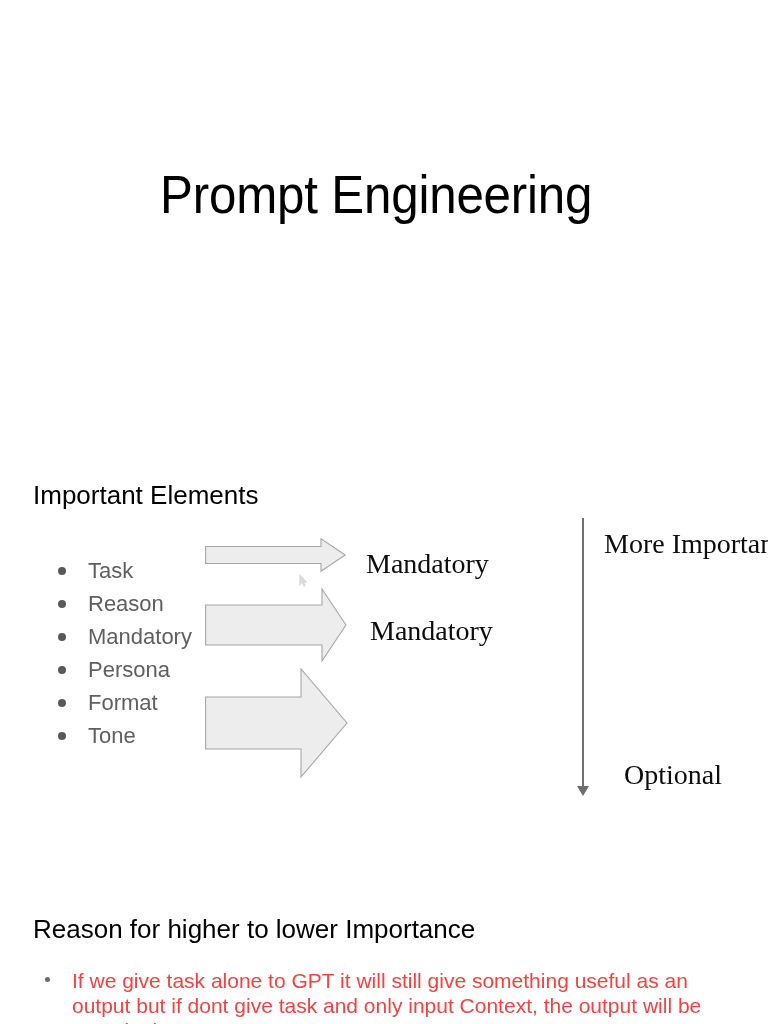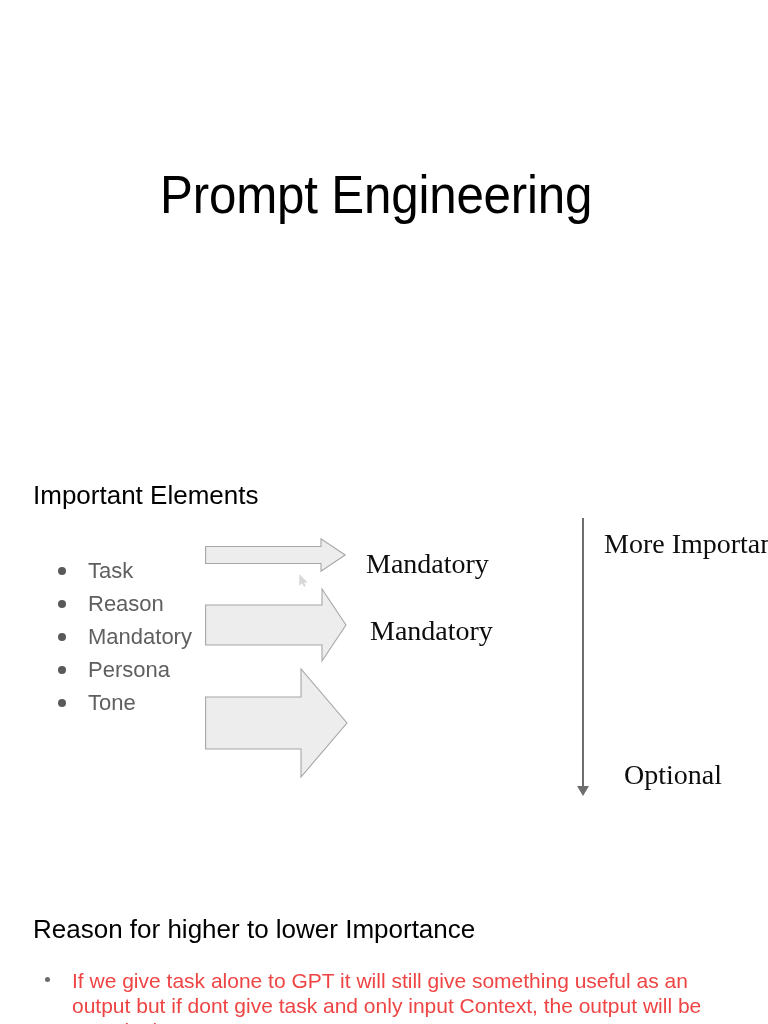--- a/index.html
+++ b/index.html
@@ -196,20 +196,24 @@
     <li>
       <span class="dot"></span>
       <span>Mandatory</span>
     </li>
     <li>
       <span class="dot"></span>
       <span>Persona</span>
     </li>
     <li>
       <span class="dot"></span>
+      <span>Format</span>
+    </li>
+    <li>
+      <span class="dot"></span>
       <span>Tone</span>
     </li>
   </ul>
 
   <span class="block-arrow arrow-1">
     <svg width="141" height="34" viewBox="0 0 141 34">
       <path class="body" d="M0.6,8.5 L116,8.5 L116,0.8 L140.2,17 L116,33.2 L116,25.5 L0.6,25.5 Z"></path>
     </svg>
   </span>
 

